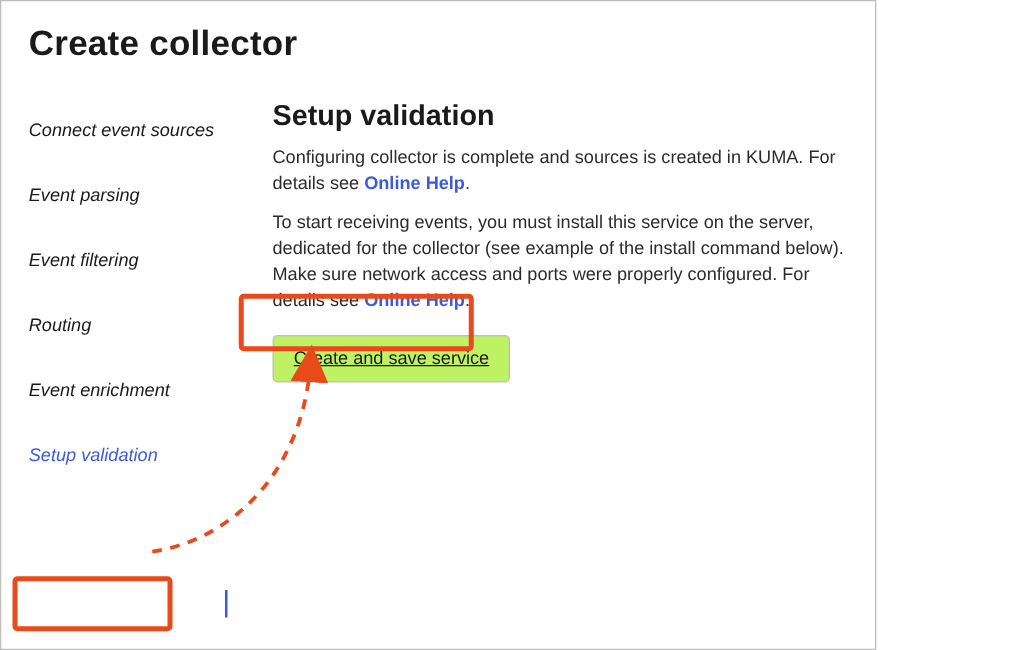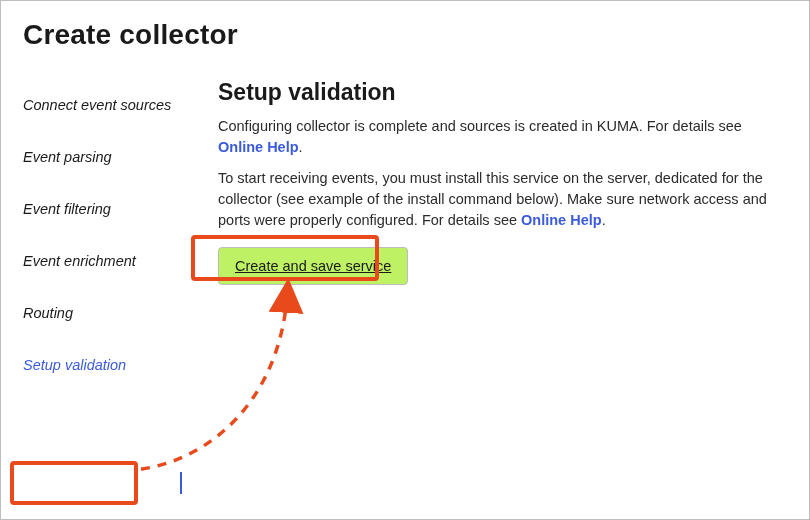--- a/index.html
+++ b/index.html
@@ -8,21 +8,21 @@
     width: 810px;
     height: 520px;
     font-family: -apple-system, BlinkMacSystemFont, "Segoe UI", Arial, sans-serif;
     color: #1a1a1a;
     background: #fff;
     box-sizing: border-box;
   }
   *, *::before, *::after { box-sizing: inherit; }
 
   .frame {
-    width: 810px;
+    width: 701px;
     height: 520px;
     border: 1px solid #bdbdbd;
     position: relative;
     overflow: hidden;
   }
 
   .page-title {
     font-size: 28px;
     font-weight: 700;
     letter-spacing: 0.2px;
@@ -130,24 +130,24 @@
       <div class="sidebar-item">
         <span>Connect event sources</span>
       </div>
       <div class="sidebar-item">
         <span>Event parsing</span>
       </div>
       <div class="sidebar-item">
         <span>Event filtering</span>
       </div>
       <div class="sidebar-item">
-        <span>Event enrichment</span>
+        <span>Routing</span>
       </div>
       <div class="sidebar-item">
-        <span>Routing</span>
+        <span>Event enrichment</span>
       </div>
       <div class="sidebar-item active">
         <span>Setup validation</span>
       </div>
     </nav>
 
     <section class="main">
       <h2 class="main-heading">Setup validation</h2>
 
       <p class="main-para">

